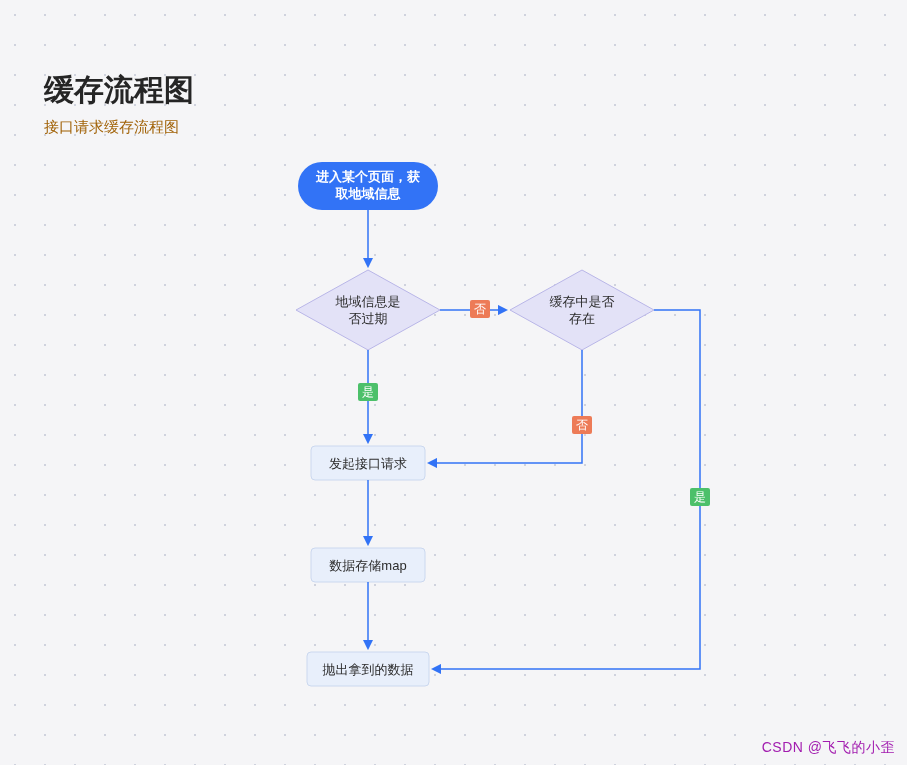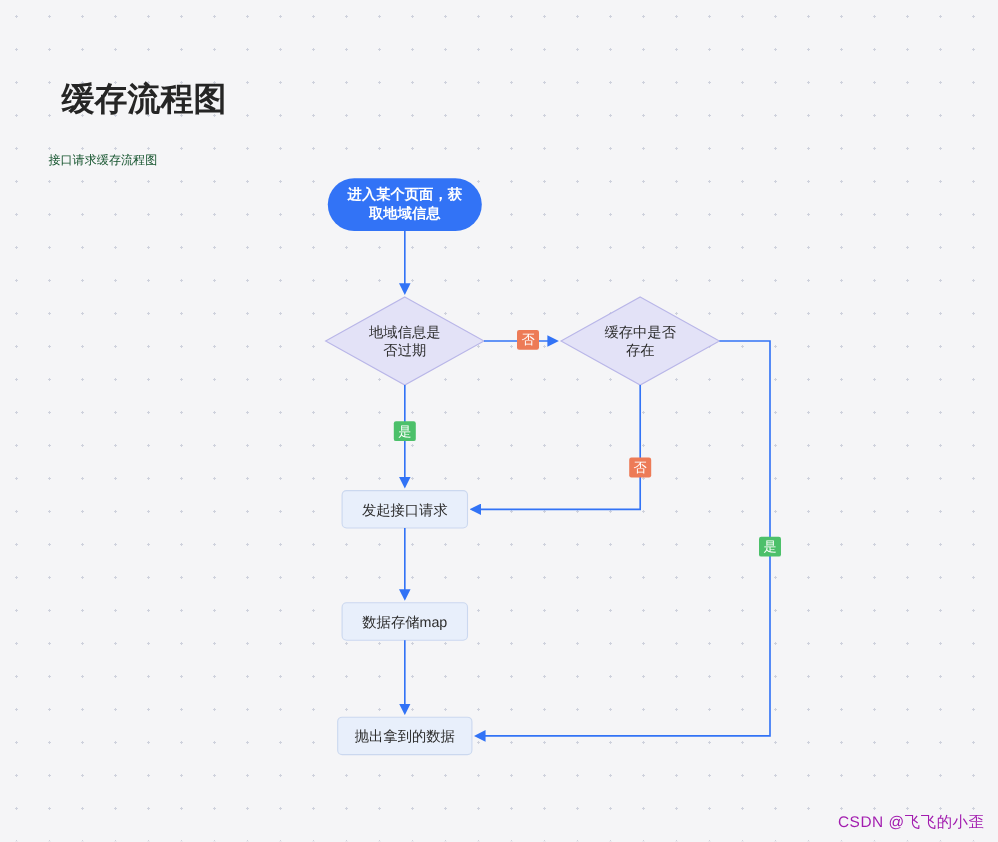--- a/index.html
+++ b/index.html
@@ -17,28 +17,26 @@
     background-image: radial-gradient(#cfd2dd 1px, transparent 1px);
     background-size: 30px 30px;
     background-position: 0 0;
   }
   .title {
     position: absolute;
     left: 44px; top: 70px;
     font-size: 30px;
     font-weight: 700;
     color: #252525;
-    margin-left: 12px;
   }
   .subtitle {
     position: absolute;
     left: 44px; top: 118px;
-    font-size: 11px;
-    color: #14532d;
-    margin-top: 20px;
+    font-size: 15px;
+    color: #a16207;
   }
   .watermark {
     position: absolute;
     right: 12px; bottom: 8px;
     font-size: 14px;
     color: #a21caf;
     letter-spacing: .5px;
   }
   svg.canvas {
     position: absolute;

